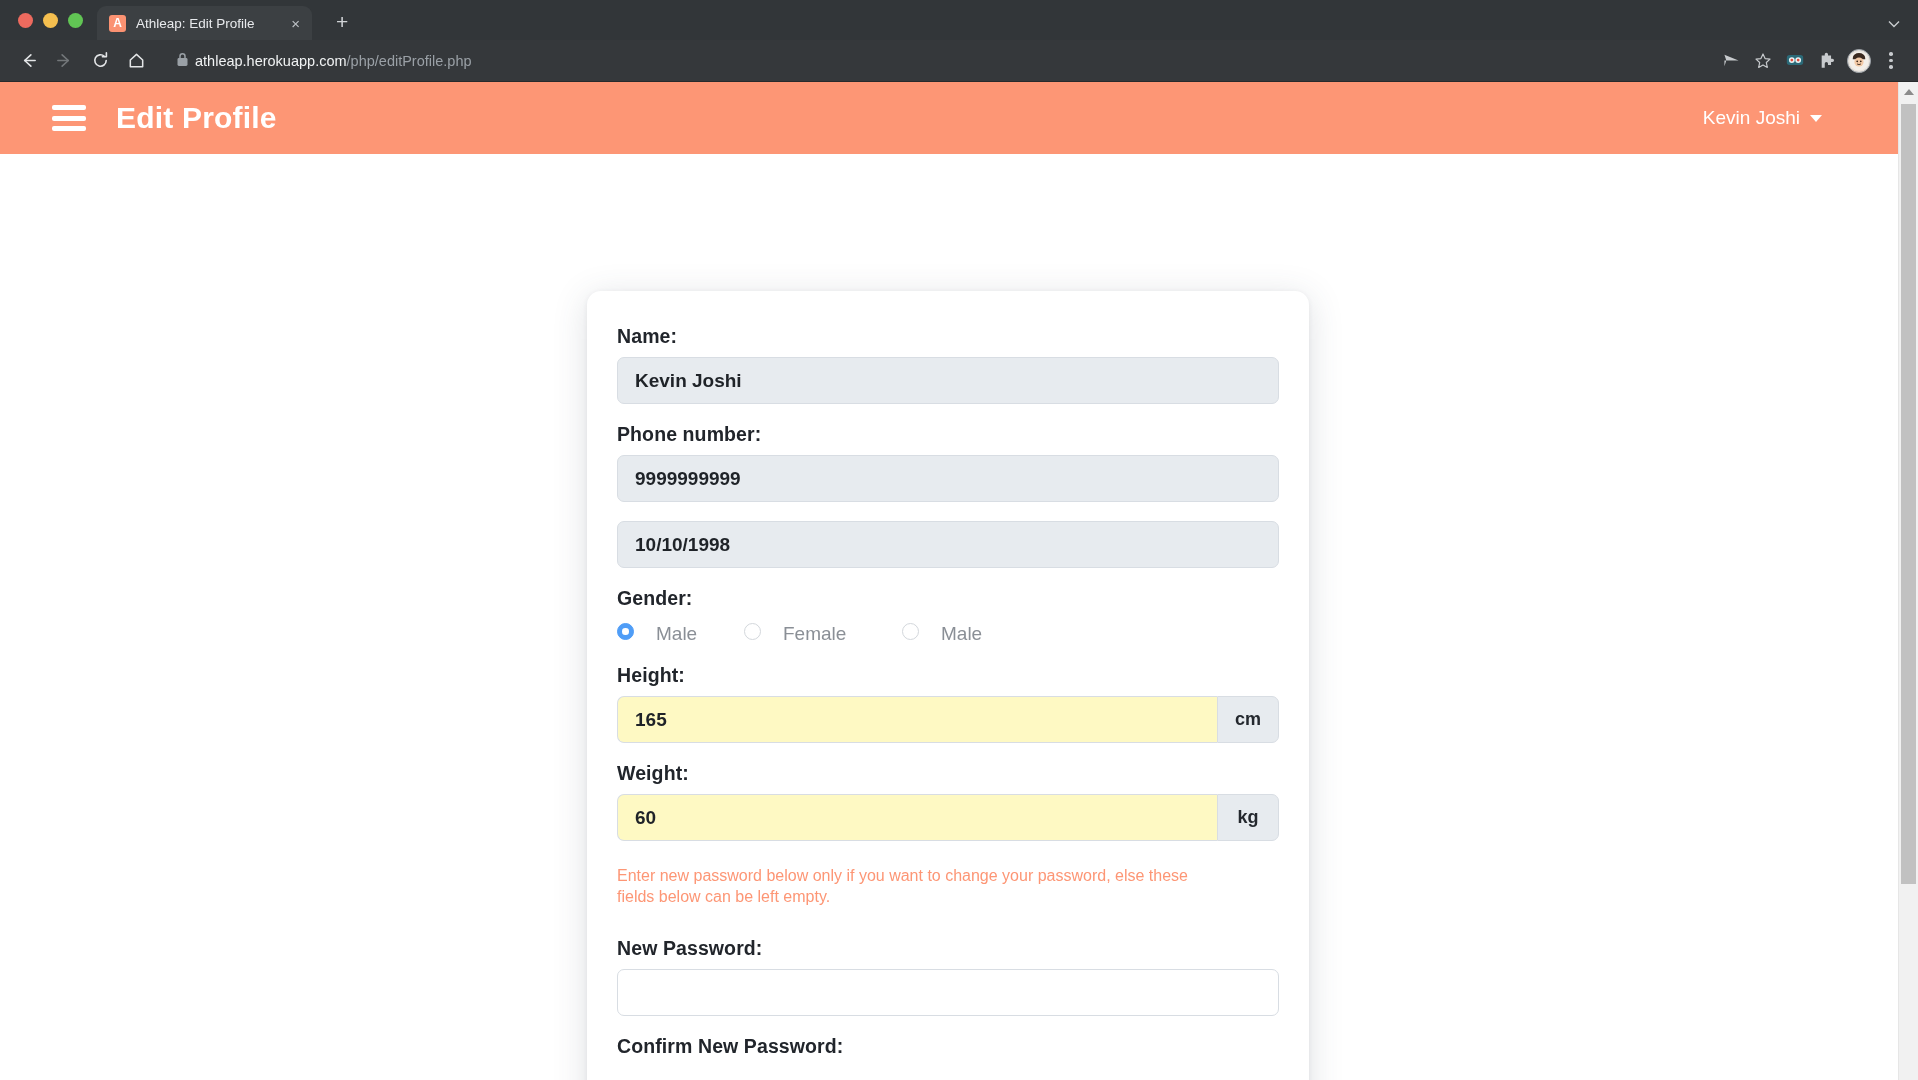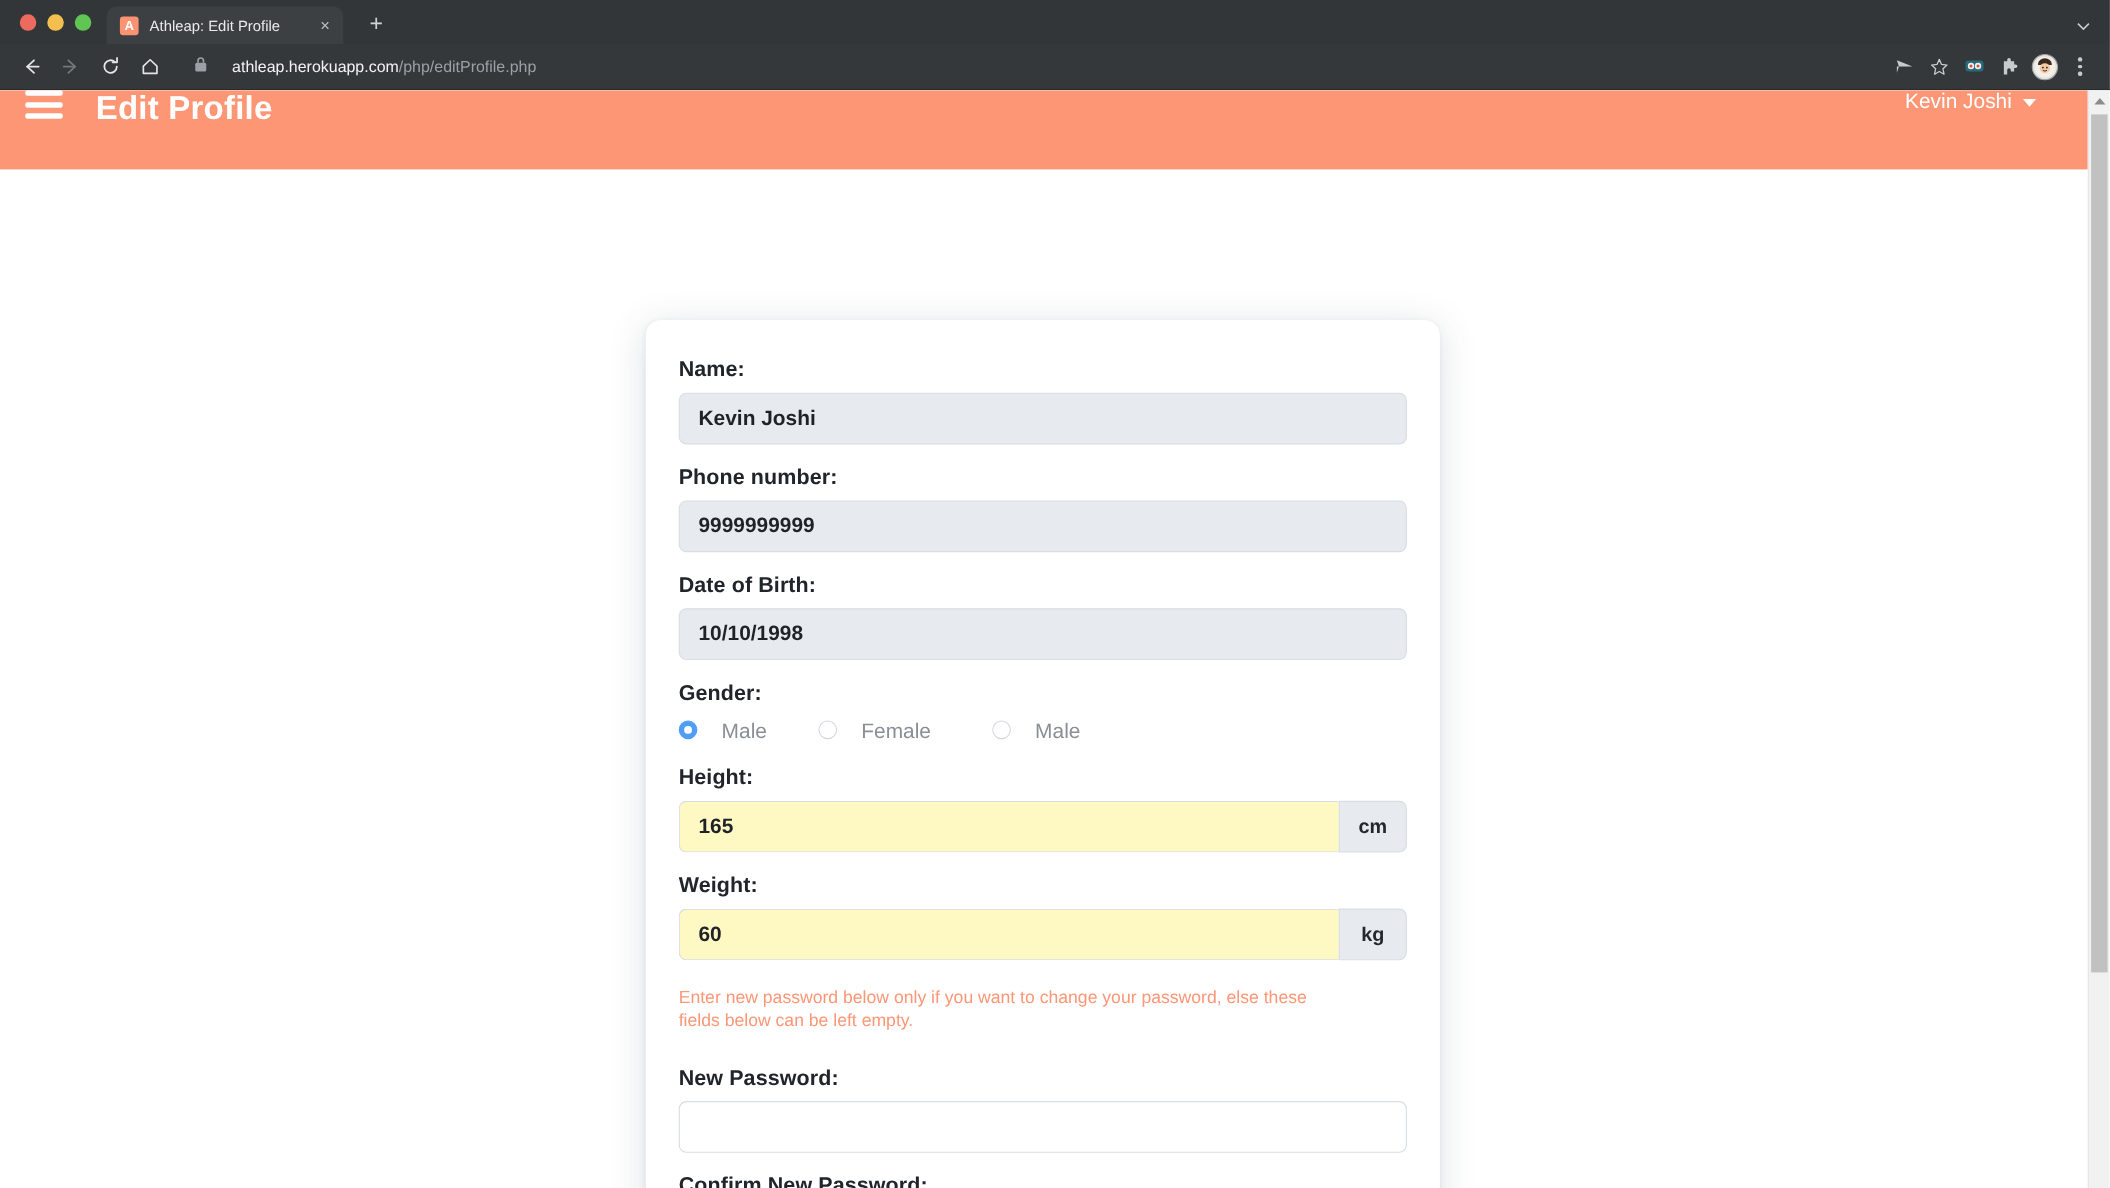--- a/index.html
+++ b/index.html
@@ -55,21 +55,21 @@
     border-bottom: 1px solid #282a2c;
   }
   .nav-btn {
     width: 32px; height: 32px; display: flex; align-items: center; justify-content: center;
     color: #e3e5e7; flex: 0 0 auto;
   }
   .nav-btn.disabled { color: #73777a; }
   .nav-btn svg { display: block; }
 
   #omnibox {
-    flex: 1 1 auto; display: flex; align-items: center; gap: 22px;
+    flex: 1 1 auto; display: flex; align-items: center; gap: 6px;
     height: 30px; margin-left: 10px; padding: 0 10px;
     color: #e8eaed; font-size: 14.5px;
   }
   #omnibox .lock { color: #9aa0a6; flex: 0 0 auto; }
   .url-host { color: #f1f3f4; }
   .url-path { color: #9aa0a6; }
 
   #toolbar-right { display: flex; align-items: center; gap: 2px; flex: 0 0 auto; }
   .tb-icon {
     width: 30px; height: 30px; display: flex; align-items: center; justify-content: center;
@@ -86,21 +86,21 @@
 
   
   #page {
     position: relative; width: 1918px; height: 1014px;
     background: #ffffff; overflow: hidden;
   }
   #viewport { width: 1898px; height: 1014px; position: relative; background:#fff; }
 
   #app-header {
     height: 72px; background: #fd9675;
-    display: flex; align-items: flex-start; padding: 0 11px;
+    display: flex; align-items: center; padding: 0 40px;
   }
   #hamburger { width: 34px; height: 26px; display: flex; flex-direction: column; justify-content: space-between; margin-left: 12px; }
   #hamburger span { display: block; height: 5px; background: #fff; border-radius: 2px; width: 100%; }
   #app-title {
     color: #ffffff; font-size: 30px; font-weight: bold; margin-left: 30px; letter-spacing: .2px;
   }
   #user-menu {
     margin-left: auto; color: #ffffff; font-size: 19px;
     display: flex; align-items: center; gap: 10px; padding-right: 36px;
   }
@@ -309,21 +309,20 @@
         <label class="field-label">Name:</label>
         <div class="input">Kevin Joshi</div>
       </div>
 
       <div class="field">
         <label class="field-label">Phone number:</label>
         <div class="input">9999999999</div>
       </div>
 
       <div class="field">
-        <label class="field-label">Date of Birth:</label>
         <div class="input">10/10/1998</div>
       </div>
 
       <div class="field">
         <label class="field-label">Gender:</label>
         <div class="radio-row">
           <div class="radio-opt">
             <span class="radio-dot checked"></span>
             <span class="radio-label">Male</span>
           </div>

